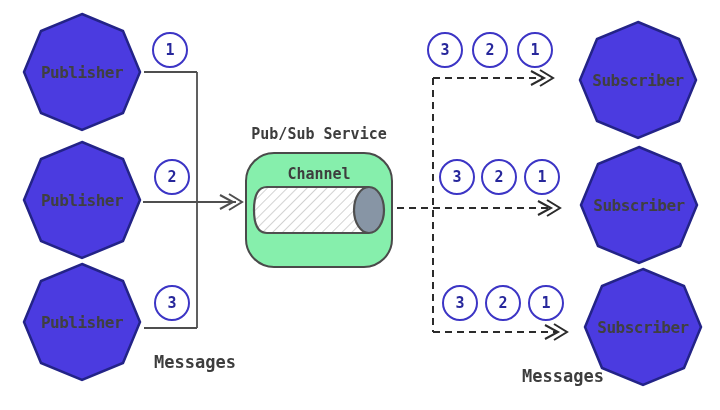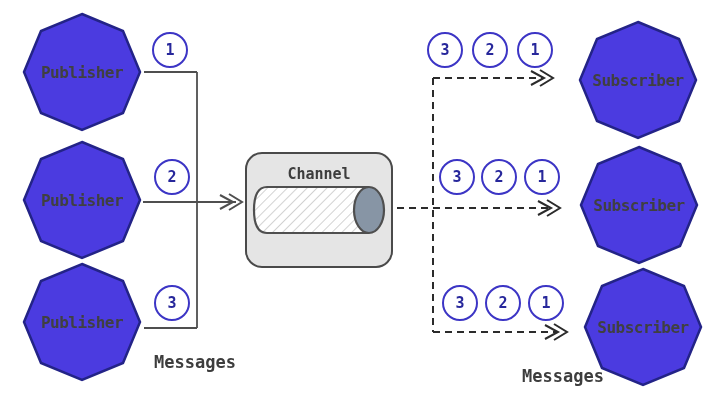--- a/index.html
+++ b/index.html
@@ -14,21 +14,21 @@
     color:#404040;font-size:16px;font-weight:bold;letter-spacing:-0.5px;
   }
   .msg-circle{
     position:absolute;width:36px;height:36px;border-radius:50%;
     border:2.5px solid #3c35c5;background:#ffffff;box-sizing:border-box;
     display:flex;align-items:center;justify-content:center;
     color:#27279b;font-size:15px;font-weight:bold;
   }
   .service-box{
     position:absolute;left:245px;top:152px;width:148px;height:116px;box-sizing:border-box;
-    border:2.5px solid #4a4a4a;border-radius:17px;background:#e5e5e5;
+    border:2.5px solid #4a4a4a;border-radius:29px;background:#86efac;
   }
   .service-title{
     position:absolute;left:237px;top:125px;width:164px;text-align:center;
     color:#3d3d3d;font-size:15px;font-weight:bold;
   }
   .channel-label{
     position:absolute;left:0;top:11px;width:100%;text-align:center;
     color:#3d3d3d;font-size:15px;font-weight:bold;
   }
   .cylinder{position:absolute;left:4px;top:30px;}
@@ -90,20 +90,21 @@
     <svg viewBox="0 0 120 120" width="120" height="120">
       <polygon points="60,2 101,19 118,60 101,101 60,118 19,101 2,60 19,19" fill="#4b3be0" stroke="#232387" stroke-width="2.5"></polygon>
     </svg>
     <span class="node-label">Publisher</span>
   </div>
 
   <div class="msg-circle" style="left:152px;top:32px">1</div>
   <div class="msg-circle" style="left:154px;top:159px">2</div>
   <div class="msg-circle" style="left:154px;top:285px">3</div>
 
+  <div class="service-title">Pub/Sub Service</div>
   <div class="service-box">
     <div class="channel-label">Channel</div>
     <svg class="cylinder" width="136" height="52" viewBox="0 0 136 52">
       <defs>
         <pattern id="hatch" patternUnits="userSpaceOnUse" width="7" height="7" patternTransform="rotate(45)">
           <line x1="0" y1="0" x2="0" y2="7" stroke="#c6c6c6" stroke-width="1.6"></line>
         </pattern>
       </defs>
       <path d="M118 3 L16 3 Q3 3 3 26 Q3 49 16 49 L118 49 Z" fill="#ffffff" stroke="none"></path>
       <path d="M118 3 L16 3 Q3 3 3 26 Q3 49 16 49 L118 49" fill="url(#hatch)" stroke="#4f4f4f" stroke-width="2.2"></path>

